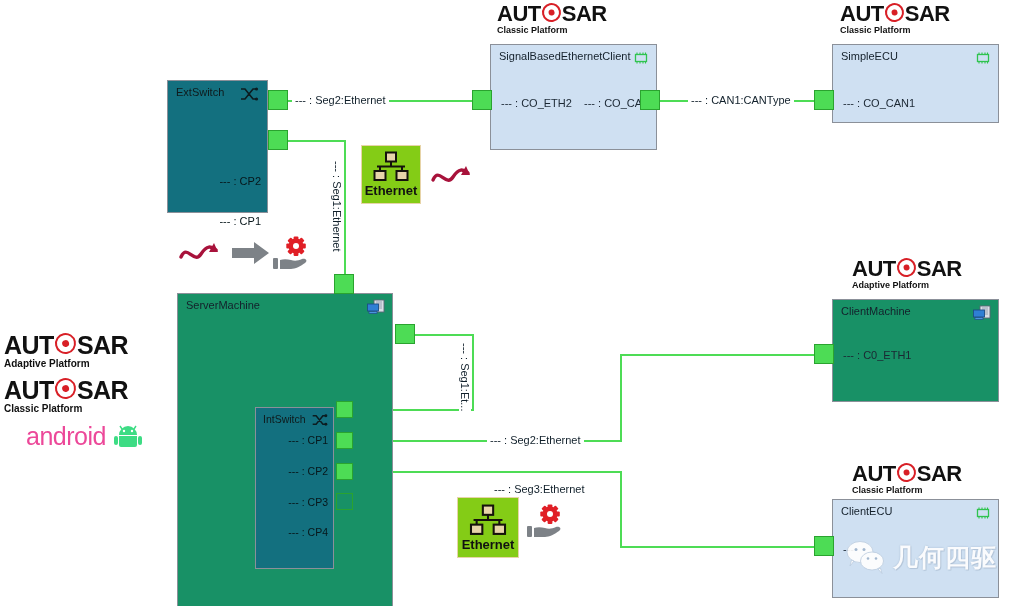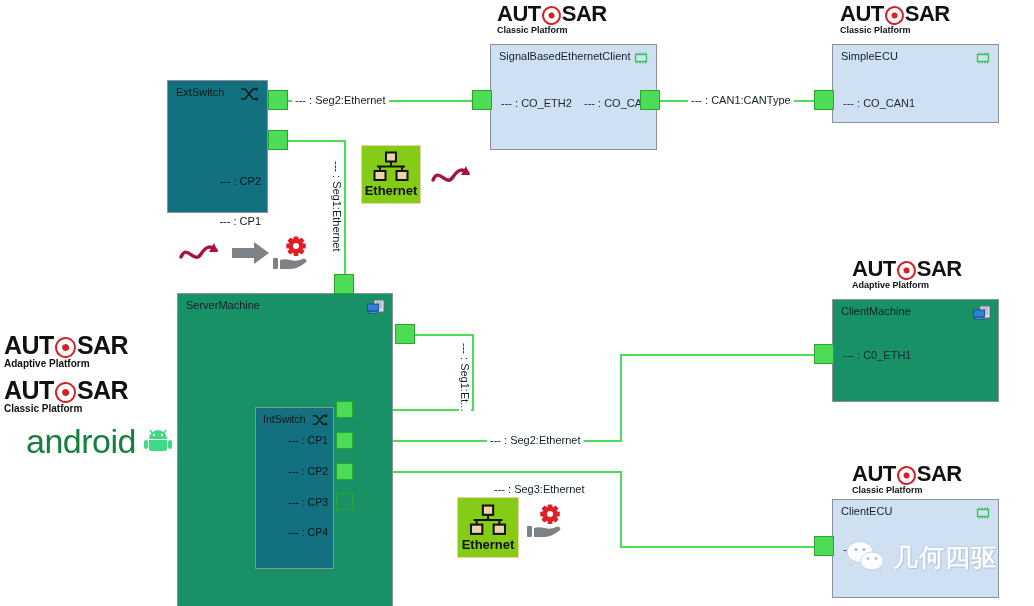--- a/index.html
+++ b/index.html
@@ -17,21 +17,21 @@
   }
   .abs { position: absolute; }
 
   
   .autosar-logo {
     position: absolute;
     user-select: none;
   }
   .autosar-word {
     display: flex;
-    align-items: flex-end;
+    align-items: flex-start;
     font-family: "Liberation Sans", sans-serif;
     font-weight: bold;
     color: #111111;
     letter-spacing: -0.5px;
     line-height: 1;
   }
   .autosar-sub {
     font-family: "Liberation Sans", sans-serif;
     font-weight: bold;
     color: #111111;
@@ -164,22 +164,22 @@
   .watermark-text {
     font-family: "Liberation Sans", sans-serif;
     font-size: 25px;
     font-weight: bold;
     color: #fefefe;
     text-shadow: 0 0 2px #9fb4cc, 1px 1px 0 #b9c9dc;
     letter-spacing: 1px;
   }
   .android-text {
     font-family: "Liberation Sans", sans-serif;
-    font-size: 34px;
-    color: #15803d;
+    font-size: 25px;
+    color: #ec4899;
     letter-spacing: -0.5px;
     line-height: 1;
     text-align: right;
   }
 </style>
 </head>
 <body>
 
 <div id="canvas">
 

